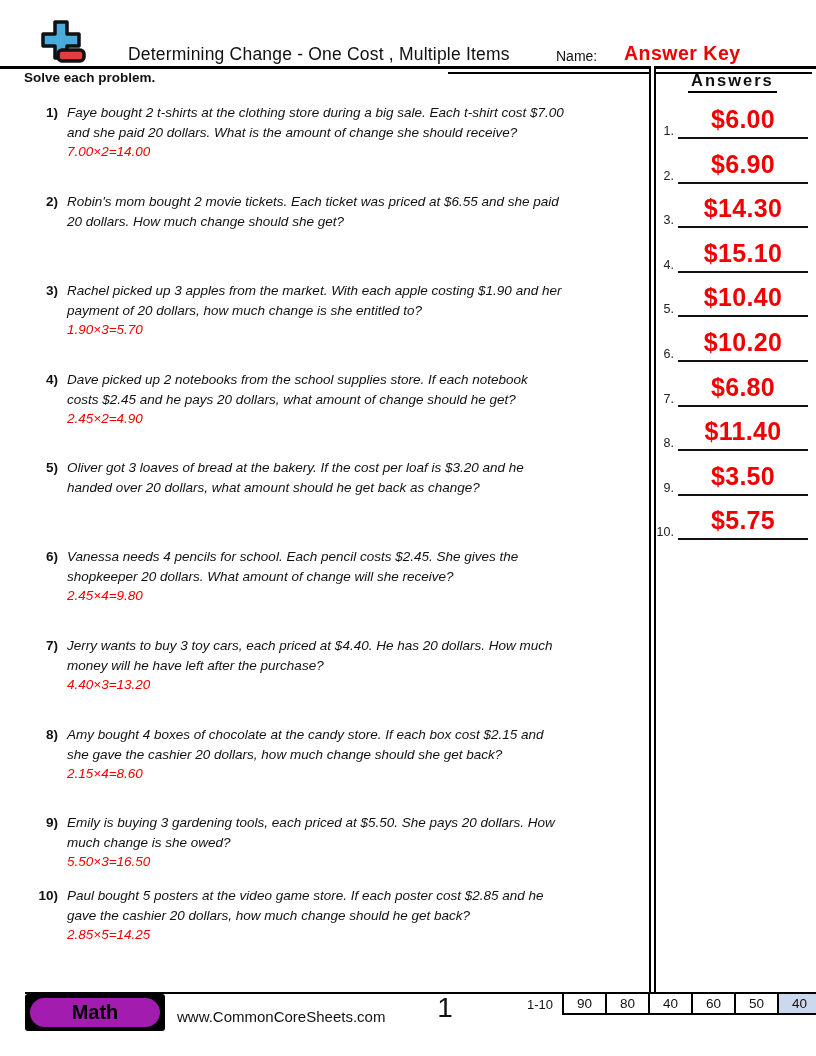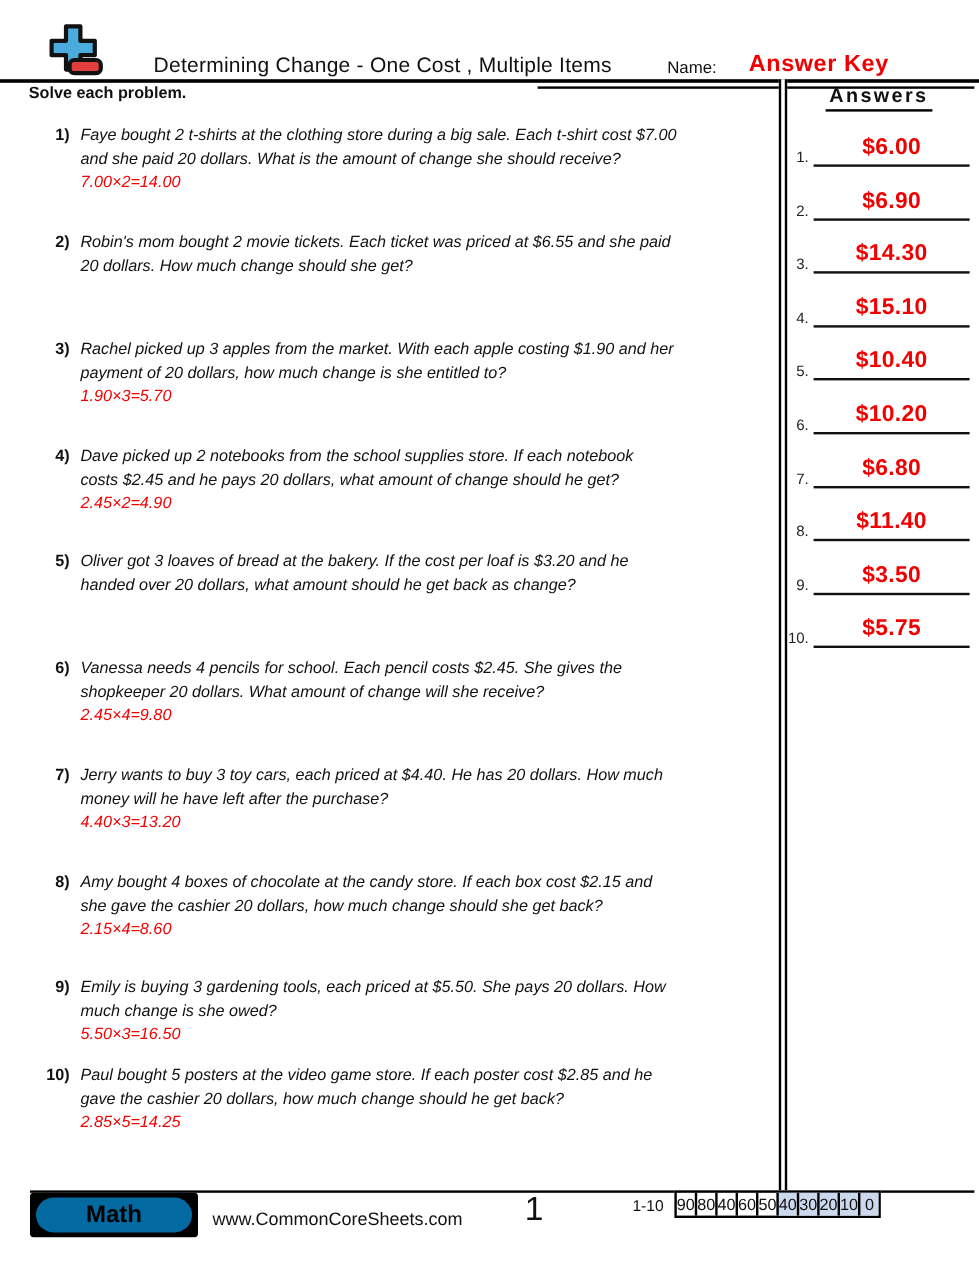--- a/index.html
+++ b/index.html
@@ -25,33 +25,33 @@
   .pwork { font-size:13.5px; line-height:19.5px; color:#f20000; }
 
   
   .divider { position:absolute; left:649px; top:66px; height:926px; width:3px;
              border-left:2px solid #000; border-right:2px solid #000; background:#fff; }
   .answers-heading { position:absolute; left:688px; top:71px; font-size:16.5px; font-weight:bold;
                      letter-spacing:2px; border-bottom:2px solid #000; padding:0 3px 1px 3px; }
   .arow { position:absolute; left:650px; width:162px; height:40px; }
   .anum { position:absolute; left:0; bottom:1px; width:24px; text-align:right; font-size:12.5px; color:#222; }
   .aline { position:absolute; left:28px; bottom:0; width:130px; border-bottom:2px solid #111; text-align:center; }
-  .aval { display:inline-block; font-size:19px; font-weight:bold; color:#f00000; padding-bottom:3px; letter-spacing:.3px;margin-top:20px; }
+  .aval { display:inline-block; font-size:25px; font-weight:bold; color:#f00000; padding-bottom:3px; letter-spacing:.3px;margin-top:20px; }
 
   
   .footer-rule { position:absolute; left:25px; top:992px; width:787px; height:2px; background:#000; }
   .badge { position:absolute; left:25px; top:994px; width:140px; height:37px; background:#000; border-radius:3px; }
-  .badge-pill { position:absolute; left:5px; top:4px; right:5px; bottom:4px; background:#0369a1;
+  .badge-pill { position:absolute; left:5px; top:4px; right:5px; bottom:4px; background:#a21caf;
                 border-radius:15px; display:flex; align-items:center; justify-content:center;
                 font-size:20px; font-weight:bold; color:#000; }
   .website { position:absolute; left:177px; top:1008px; font-size:15px; }
   .page-number { position:absolute; left:423px; top:992px; width:44px; text-align:center; font-size:28px; font-weight:400; }
   .score-label { position:absolute; left:527px; top:997px; font-size:13px; }
   .score { position:absolute; left:562px; top:992px; display:flex; border:2px solid #000; background:#fff; }
-  .scell { width:15px; height:19px; line-height:19px; text-align:center; font-size:13.5px; border-left:2px solid #000; }
+  .scell { width:41px; height:19px; line-height:19px; text-align:center; font-size:13.5px; border-left:2px solid #000; }
   .scell:first-child { border-left:none; }
   .scell.shaded { background:#ccd8ee; }
 </style>
 </head>
 <body>
 
 <div class="page">
 
   <div class="logo">
     <svg width="48" height="48" viewBox="0 0 48 48">

